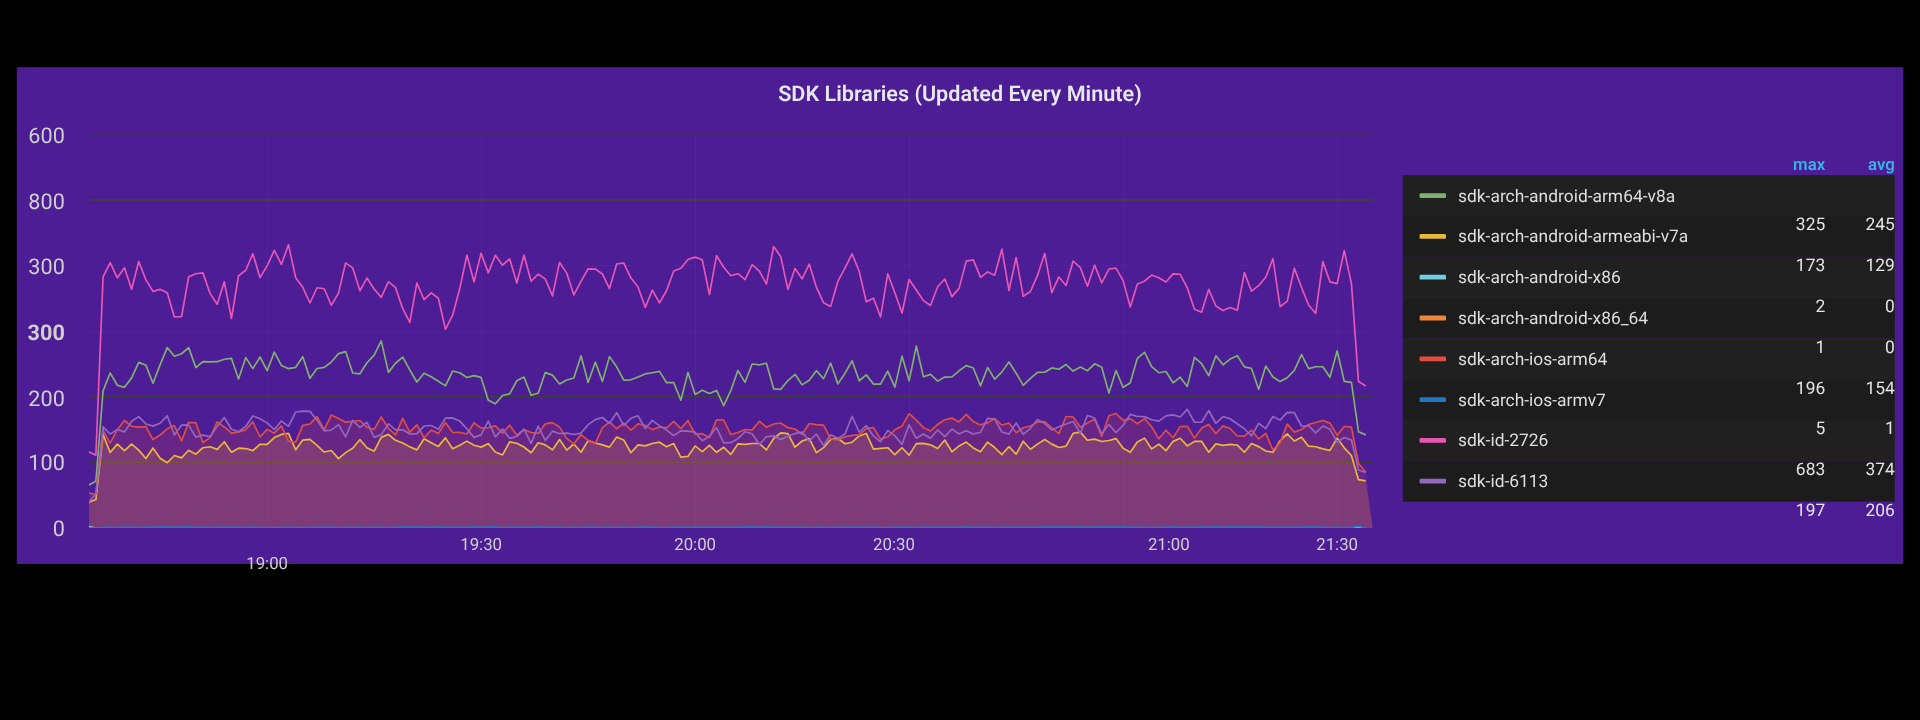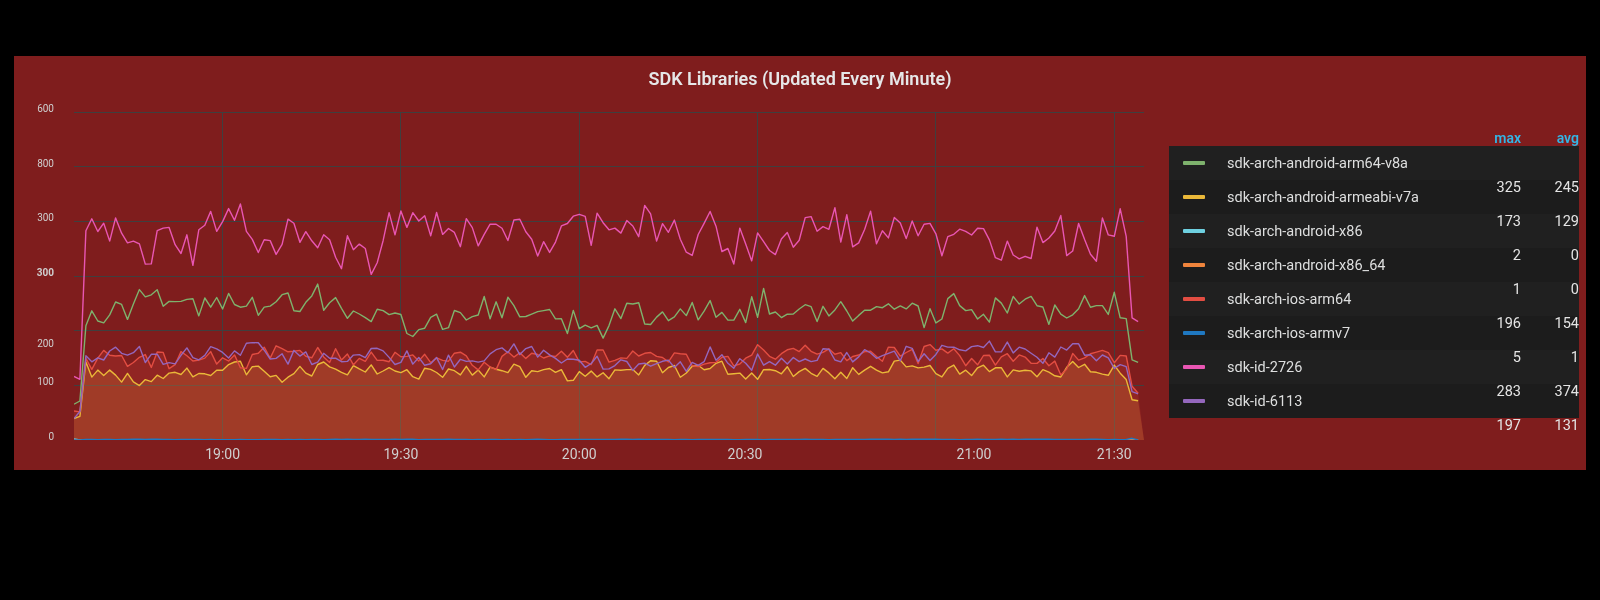--- a/index.html
+++ b/index.html
@@ -1,31 +1,31 @@
 <!DOCTYPE html>
 <html><head>
 <meta charset="utf-8">
 <style>
   html,body{margin:0;padding:0;background:#000;width:1600px;height:600px;overflow:hidden;font-family:Roboto,Helvetica,Arial,sans-serif;color:#d8d9da;}
-  .panel{position:absolute;left:14px;top:56px;width:1572px;height:414px;background:#7f1d1d;}
+  .panel{position:absolute;left:14px;top:56px;width:1572px;height:414px;background:#4c1d95;}
   .title{position:absolute;left:0;top:12px;width:100%;text-align:center;font-size:18px;font-weight:600;color:#e6e7e8;}
   .plot{position:absolute;left:60px;top:56px;width:1070px;height:328px;}
   .plot svg{position:absolute;left:0;top:0;}
   .grid line{stroke:#3f3f3f;stroke-width:1;shape-rendering:crispEdges;}
   .ylabel{position:absolute;left:16px;top:56px;width:328px;height:16px;text-align:center;font-size:13px;color:#cfcfcf;transform:rotate(-90deg);transform-origin:0 0;}
-  .ytick{position:absolute;right:1518px;width:40px;text-align:right;font-size:10px;color:#cfcfcf;}
+  .ytick{position:absolute;right:1518px;width:40px;text-align:right;font-size:18px;color:#cfcfcf;}
   .xtick{position:absolute;top:390px;font-size:14px;color:#cfcfcf;transform:translateX(-50%);}
   .legend{position:absolute;left:1155px;top:64px;width:410px;}
   .legend-head{display:flex;height:26px;align-items:flex-end;}
   .legend-head .sp{flex:1;}
   .legend-head .h{width:58px;text-align:right;color:#33b5e5;font-size:14px;font-weight:600;}
   .legend-row{display:flex;align-items:center;height:34px;font-size:14.5px;background:#1c1c1c;}
   .legend-row:nth-child(odd){background:#202020;}
   .swatch{width:22px;height:4px;border-radius:1px;margin:0 10px 0 14px;flex:0 0 22px;}
-  .lname{flex:1;color:#dedfdf;white-space:nowrap;overflow:hidden;margin-left:12px;}
+  .lname{flex:1;color:#dedfdf;white-space:nowrap;overflow:hidden;}
   .lval{width:58px;text-align:right;color:#e4e4e4;margin-top:48px;}
 </style>
 </head>
 <body>
 
 <div class="panel">
   <div class="title">SDK Libraries (Updated Every Minute)</div>
 
   <div class="ylabel">events/min</div>
 
@@ -98,40 +98,40 @@
         </div>
         <div class="legend-row">
           <div class="swatch" style="background:#1F78C1"></div>
           <div class="lname">sdk-arch-ios-armv7</div>
           <div class="lval">5</div>
           <div class="lval">1</div>
         </div>
         <div class="legend-row">
           <div class="swatch" style="background:#E956B3"></div>
           <div class="lname">sdk-id-2726</div>
-          <div class="lval">283</div>
+          <div class="lval">683</div>
           <div class="lval">374</div>
         </div>
         <div class="legend-row">
           <div class="swatch" style="background:#9467BD"></div>
           <div class="lname">sdk-id-6113</div>
           <div class="lval">197</div>
-          <div class="lval">131</div>
+          <div class="lval">206</div>
         </div>
       </div>
   </div>
 
   <div id="ticks">
       <div class="ytick" style="top: 375px; left: 0px; position: absolute;">0</div>
       <div class="ytick" style="top: 320.333px; left: 0px; position: absolute;">100</div>
-      <div class="ytick" style="top: 265.667px; left: 0px; position: absolute; margin-top: 16px;">200</div>
+      <div class="ytick" style="top: 265.667px; left: 0px; position: absolute;">200</div>
       <div class="ytick" style="top: 211px; left: 0px; position: absolute; font-weight: bold;">300</div>
       <div class="ytick" style="top: 156.333px; left: 0px; position: absolute;">300</div>
       <div class="ytick" style="top: 101.667px; left: 0px; position: absolute;">800</div>
       <div class="ytick" style="top: 47px; left: 0px; position: absolute;">600</div>
-      <div class="xtick" style="left: 208.611px;">19:00</div>
+      <div class="xtick" style="left: 208.611px; margin-top: 16px;">19:00</div>
       <div class="xtick" style="left: 386.944px;">19:30</div>
       <div class="xtick" style="left: 565.278px;">20:00</div>
       <div class="xtick" style="left: 731px;">20:30</div>
       <div class="xtick" style="left: 960px;">21:00</div>
       <div class="xtick" style="left: 1100.28px;">21:30</div>
     </div>
 </div>
 
 </body></html>

